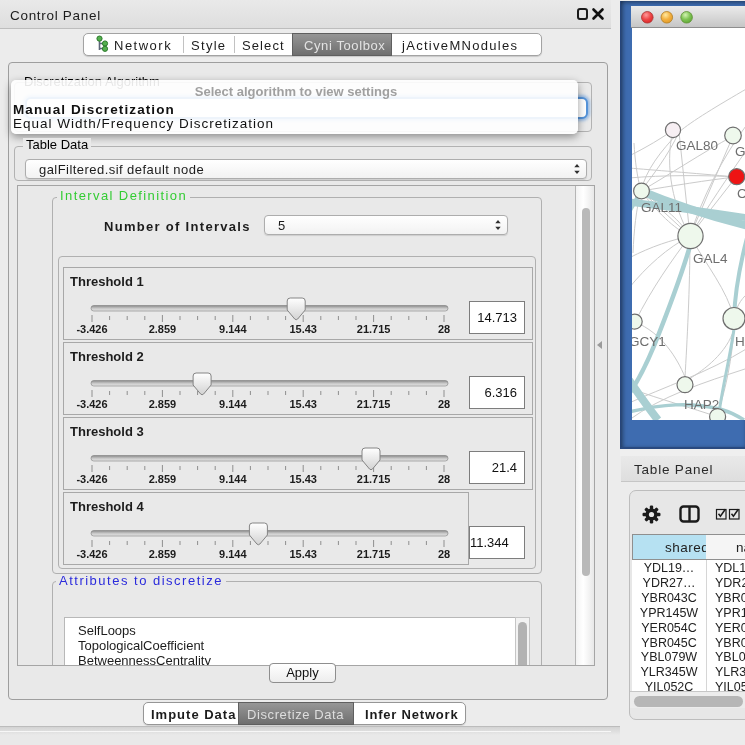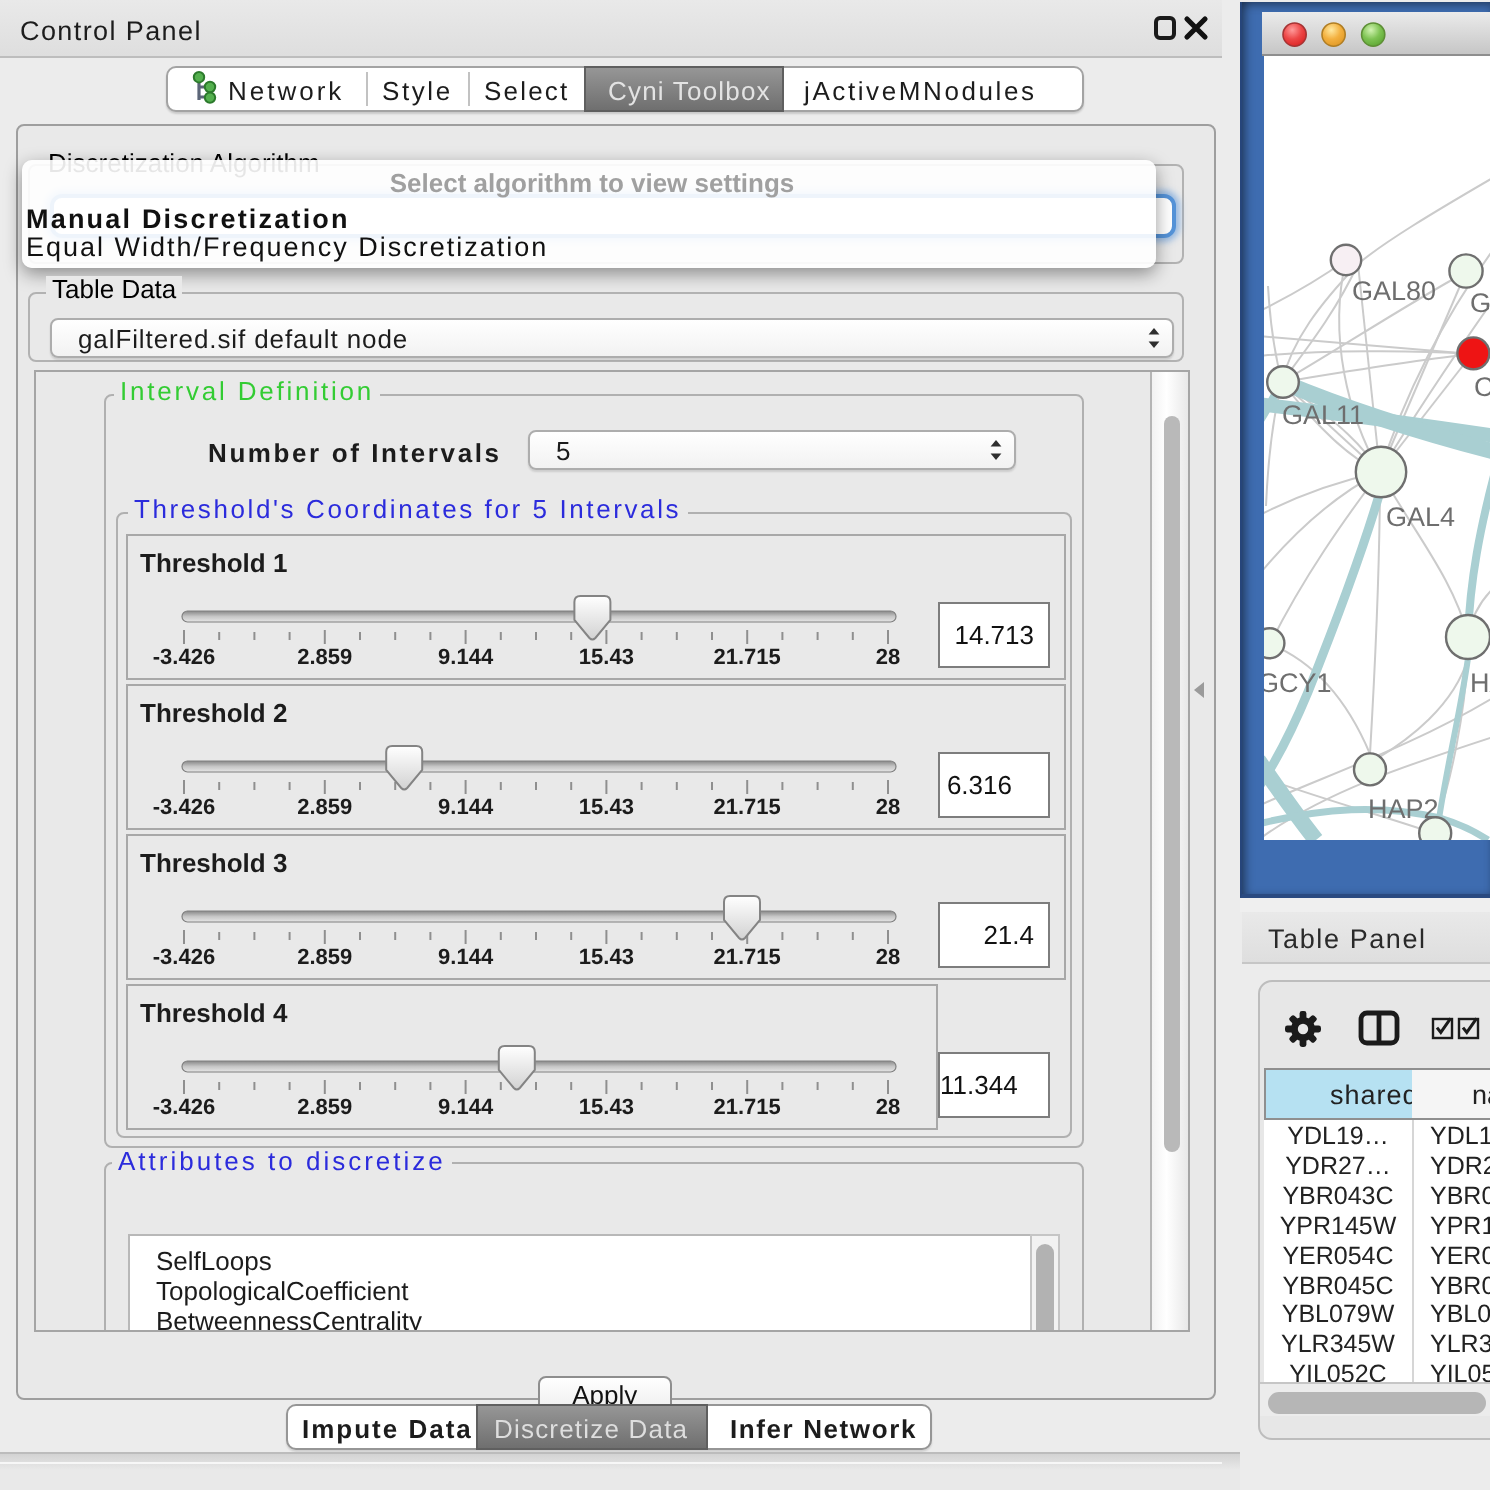--- a/index.html
+++ b/index.html
@@ -78,21 +78,20 @@
     <div class="abs bold f13" style="left:86px;top:33px;letter-spacing:1.3px;">Number of Intervals</div>
     <div class="combo" style="left:246px;top:29px;width:244px;height:20px;">
       <div class="ctext">5</div>
       <svg class="stepper" width="10" height="20" viewBox="0 0 10 20">
         <path d="M2 8 L5 4.4 L8 8 Z" fill="#2e2e2e"></path>
           <path d="M2 12 L5 15.6 L8 12 Z" fill="#2e2e2e"></path>
       </svg>
     </div>
 
     <div class="gbox" style="left:40px;top:70px;width:478px;height:313px;border-color:#b0b0b0;"></div>
-    <div class="gtitle" style="left:46px;top:61.5px;color:#2b2bdc;letter-spacing:1.3px;">Threshold's Coordinates for 5 Intervals</div>
 
     <div class="abs" style="left:45px;top:81px;width:470px;height:73px;border:1px solid #a8a8a8;background:#e9e9e9;">
 <div class="abs bold f13" style="left:6px;top:6px;">Threshold 1</div>
 <svg class="abs" style="left:0;top:0" width="470" height="73" viewBox="0 0 470 73">
 <defs>
 <linearGradient id="trk0" x1="0" y1="0" x2="0" y2="1">
               <stop offset="0" stop-color="#888888"></stop>
               <stop offset="0.5" stop-color="#c6c6c6"></stop>
               <stop offset="1" stop-color="#e6e6e6"></stop>
             </linearGradient>
@@ -170,21 +169,21 @@
           <line x1="362.4" y1="48" x2="362.4" y2="52" stroke="#8f8f8f" stroke-width="1"></line>
           <line x1="380.0" y1="47" x2="380.0" y2="54" stroke="#8f8f8f" stroke-width="1"></line>
 <path d="M132.1 30 L144.1 30 Q147.1 30 147.1 33 L147.1 42 L139.6 51 Q138.1 52.5 136.6 51 L129.1 42 L129.1 33 Q129.1 30 132.1 30 Z" fill="url(#thm1)" stroke="#848484" stroke-width="1"></path>
 </svg>
 <div class="abs bold" style="left:-7.0px;top:55px;width:70px;text-align:center;font-size:11px;color:#1c1c1c;">-3.426</div>
 <div class="abs bold" style="left:63.4px;top:55px;width:70px;text-align:center;font-size:11px;color:#1c1c1c;">2.859</div>
 <div class="abs bold" style="left:133.8px;top:55px;width:70px;text-align:center;font-size:11px;color:#1c1c1c;">9.144</div>
 <div class="abs bold" style="left:204.2px;top:55px;width:70px;text-align:center;font-size:11px;color:#1c1c1c;">15.43</div>
 <div class="abs bold" style="left:274.6px;top:55px;width:70px;text-align:center;font-size:11px;color:#1c1c1c;">21.715</div>
 <div class="abs bold" style="left:345.0px;top:55px;width:70px;text-align:center;font-size:11px;color:#1c1c1c;">28</div>
-<div class="abs" style="left:405px;top:33px;width:56px;height:33px;background:#fff;border:1px solid #7d7d7d;font-size:13px;line-height:31px;text-align:right;padding-right:18px;color:#111;">6.316</div>
+<div class="abs" style="left:405px;top:33px;width:56px;height:33px;background:#fff;border:1px solid #7d7d7d;font-size:13px;line-height:31px;text-align:right;padding-right:7px;color:#111;">6.316</div>
 </div>
 <div class="abs" style="left:45px;top:231px;width:470px;height:73px;border:1px solid #a8a8a8;background:#e9e9e9;">
 <div class="abs bold f13" style="left:6px;top:6px;">Threshold 3</div>
 <svg class="abs" style="left:0;top:0" width="470" height="73" viewBox="0 0 470 73">
 <defs>
 <linearGradient id="trk2" x1="0" y1="0" x2="0" y2="1">
               <stop offset="0" stop-color="#888888"></stop>
               <stop offset="0.5" stop-color="#c6c6c6"></stop>
               <stop offset="1" stop-color="#e6e6e6"></stop>
             </linearGradient>
@@ -275,21 +274,21 @@
     <div class="gbox" style="left:34px;top:395px;width:490px;height:110px;border-color:#b0b0b0;"></div>
     <div class="gtitle" style="left:38px;top:388px;color:#2b2bdc;letter-spacing:1.5px;">Attributes to discretize</div>
     <div class="abs" style="left:46px;top:431px;width:466px;height:60px;background:#fff;border:1px solid #b8b8b8;border-right:none;"></div>
     <div class="abs f13" style="left:60px;top:437px;">SelfLoops</div>
     <div class="abs f13" style="left:60px;top:452px;">TopologicalCoefficient</div>
     <div class="abs f13" style="left:60px;top:467px;">BetweennessCentrality</div>
     <div class="abs" style="left:497px;top:431px;width:15px;height:60px;background:#f2f2f2;border:1px solid #c5c5c5;"></div>
     <div class="abs" style="left:500px;top:436px;width:9px;height:70px;background:#b2b2b2;border-radius:5px;"></div>
   </div>
 
-  <div class="abs" style="left:268.9px;top:688px;width:67px;height:19.5px;background:linear-gradient(#ffffff,#ededed);border:1px solid #8e8e8e;border-radius:4px;text-align:center;font-size:13px;line-height:18px;color:#111;">Apply</div>
+  <div class="abs" style="left:268.9px;top:663px;width:67px;height:19.5px;background:linear-gradient(#ffffff,#ededed);border:1px solid #8e8e8e;border-radius:4px;text-align:center;font-size:13px;line-height:18px;color:#111;">Apply</div>
 
   <div class="abs" style="left:143px;top:702px;width:323px;height:23px;background:#fff;border:1px solid #969696;border-radius:5px;box-shadow:0 1px 1px rgba(0,0,0,0.12);"></div>
   <div class="abs" style="left:238px;top:702px;width:116px;height:23px;background:linear-gradient(#969696,#6f6f6f);border:1px solid #5f5f5f;"></div>
   <div class="abs bold f13" style="left:151px;top:707px;letter-spacing:1.0px;">Impute Data</div>
   <div class="abs f13" style="left:247px;top:707px;color:#dedede;letter-spacing:0.6px;">Discretize Data</div>
   <div class="abs bold f13" style="left:365px;top:707px;letter-spacing:0.8px;">Infer Network</div>
 
   <div class="abs" style="left:0;top:726px;width:620px;height:19px;background:linear-gradient(#d3d3d3,#e9e9e9 45%,#e9e9e9);border-top:1px solid #bcbcbc;"></div>
   <div class="abs" style="left:0;top:731px;width:611px;height:1px;background:#f7f7f7;"></div>
 </div>

